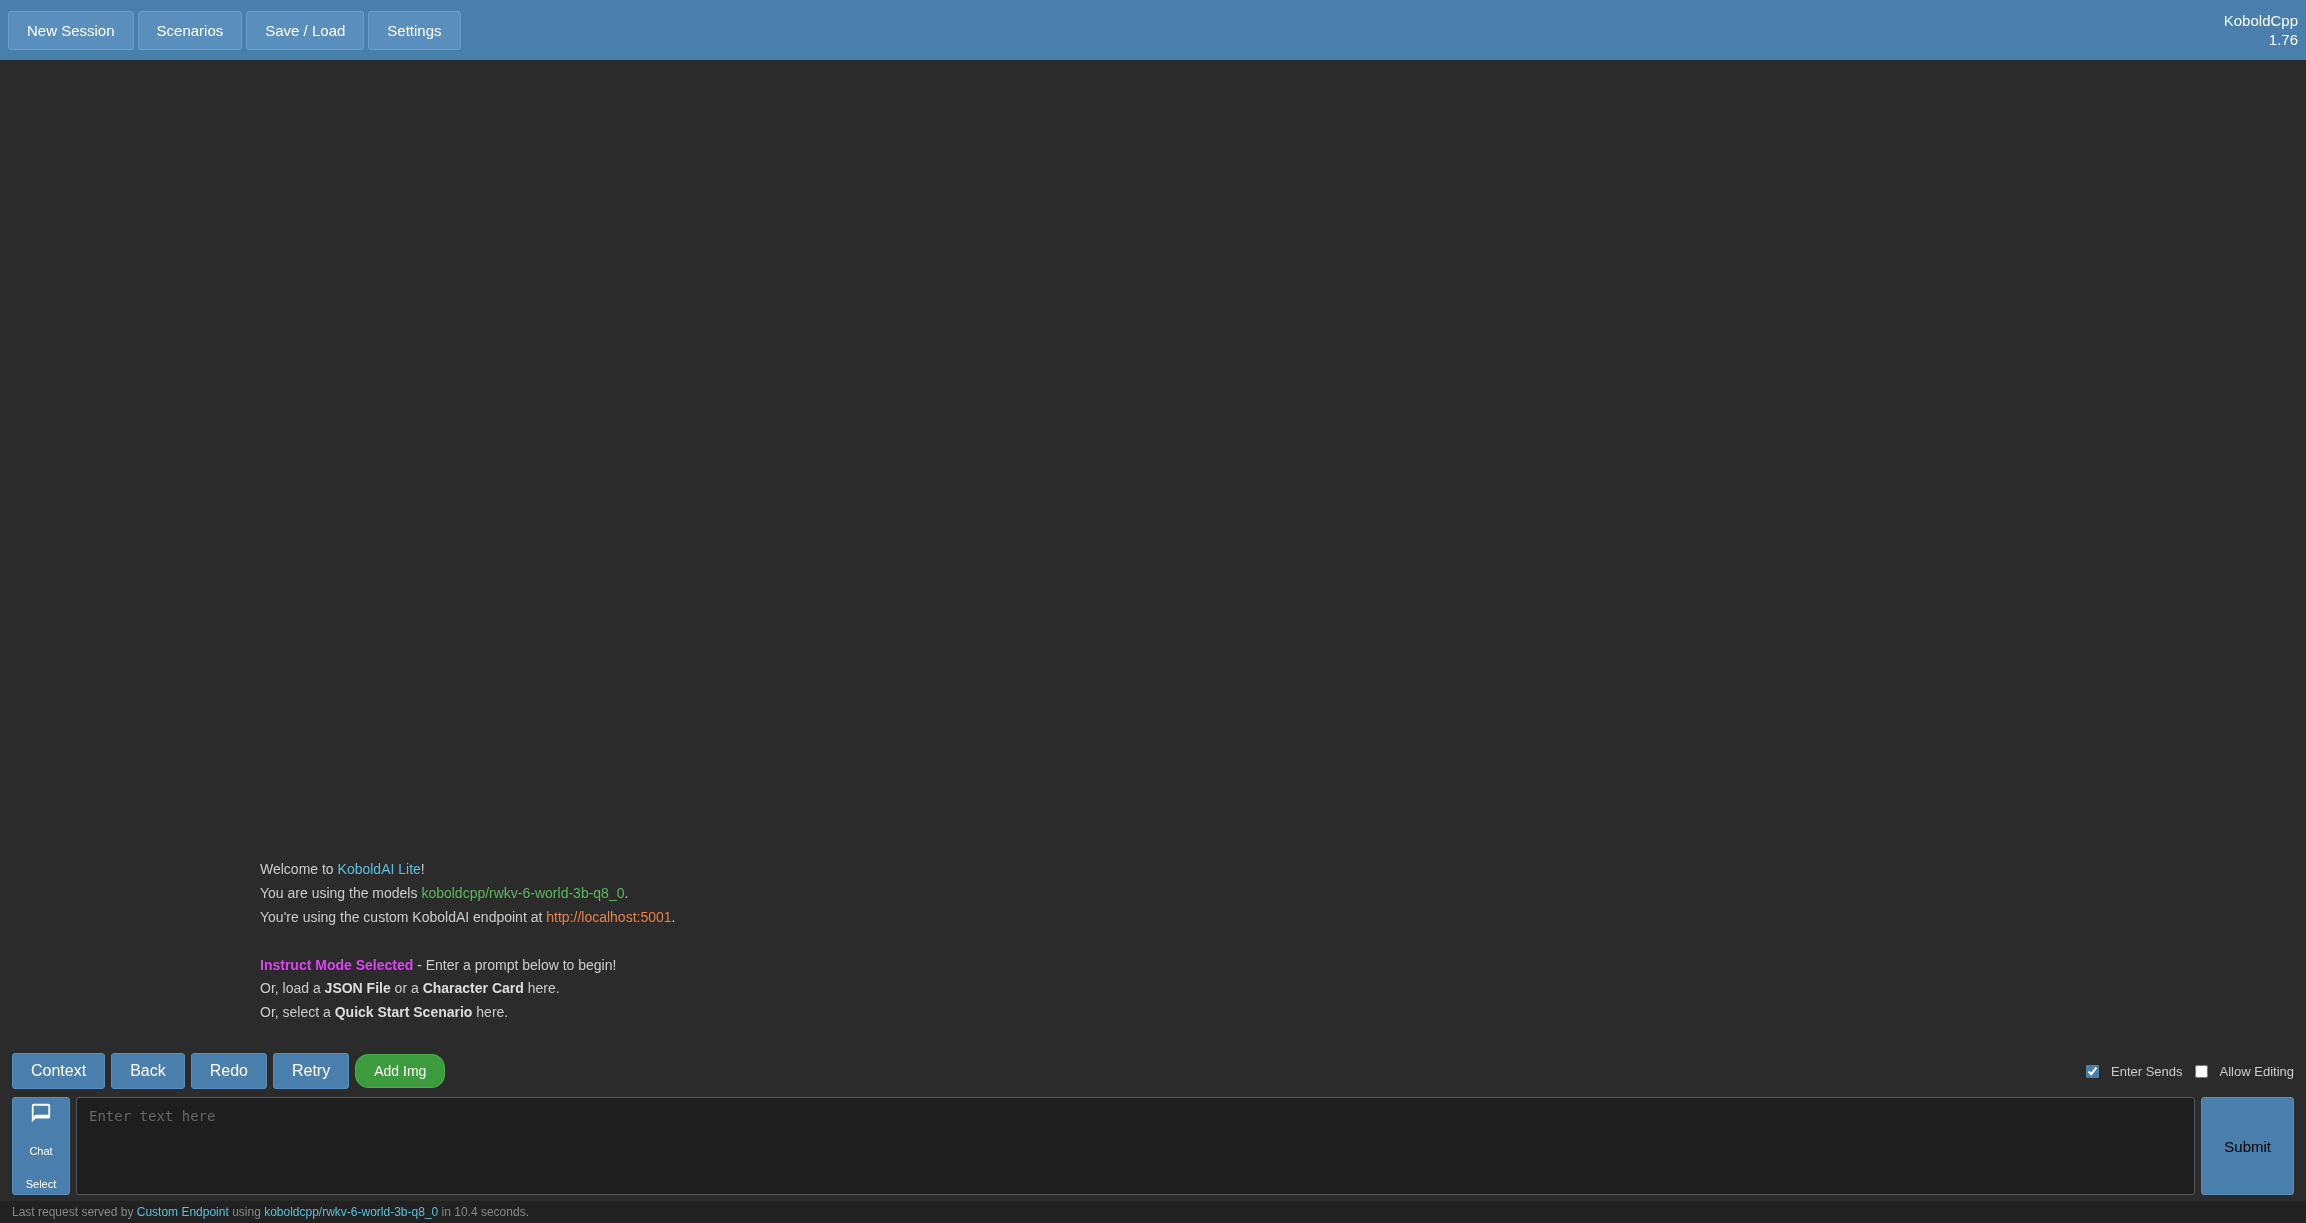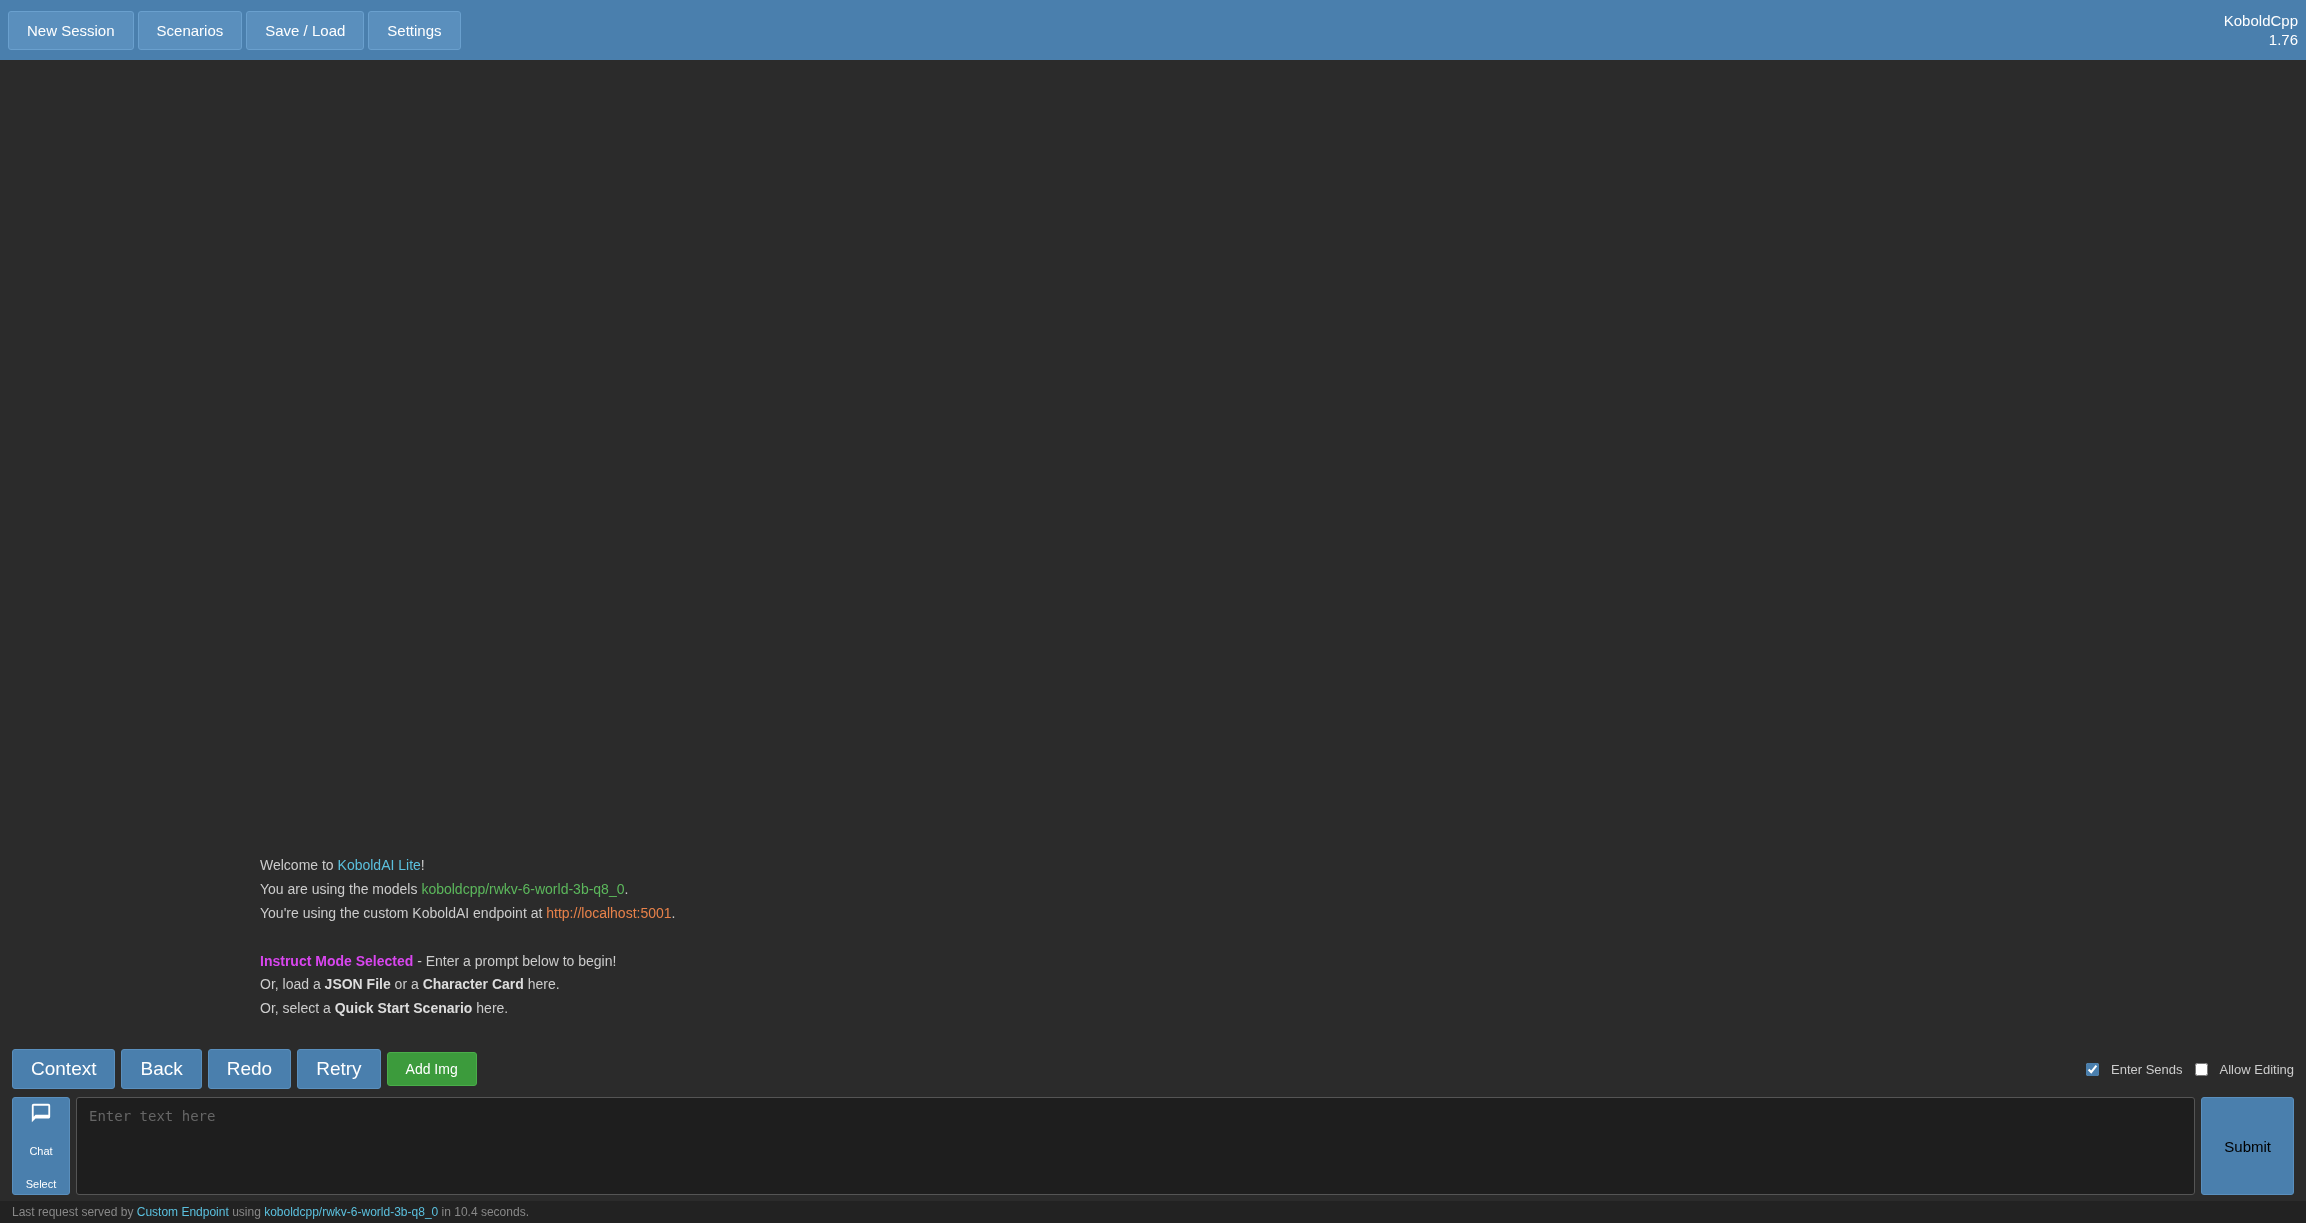--- a/index.html
+++ b/index.html
@@ -70,31 +70,31 @@
       align-items: center;
       gap: 6px;
       flex-shrink: 0;
     }
     .tool-btn {
       background: #4a7fad;
       border: 1px solid #5a8fbd;
       color: #fff;
       padding: 8px 18px;
       cursor: pointer;
-      font-size: 19px;
+      font-size: 16px;
       border-radius: 3px;
     }
     .tool-btn-green {
       background: #3c9b3c;
       border: 1px solid #4aad4a;
       color: #fff;
       padding: 8px 18px;
       cursor: pointer;
       font-size: 14px;
-      border-radius: 3px;
+      border-radius: 13px;
     }
 
     #toolbar-right {
       margin-left: auto;
       display: flex;
       align-items: center;
       gap: 12px;
       color: #ccc;
       font-size: 13px;
     }

